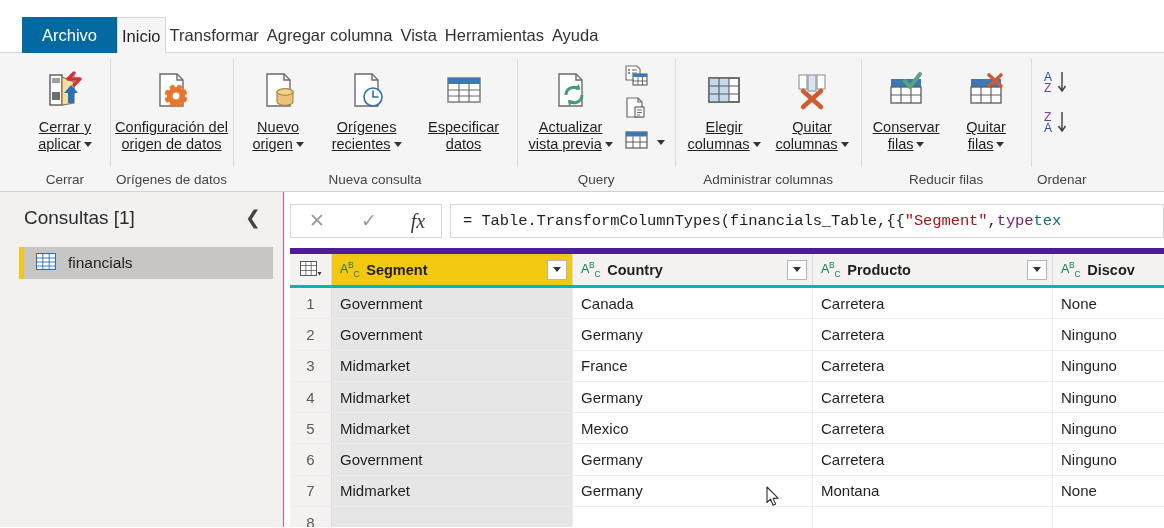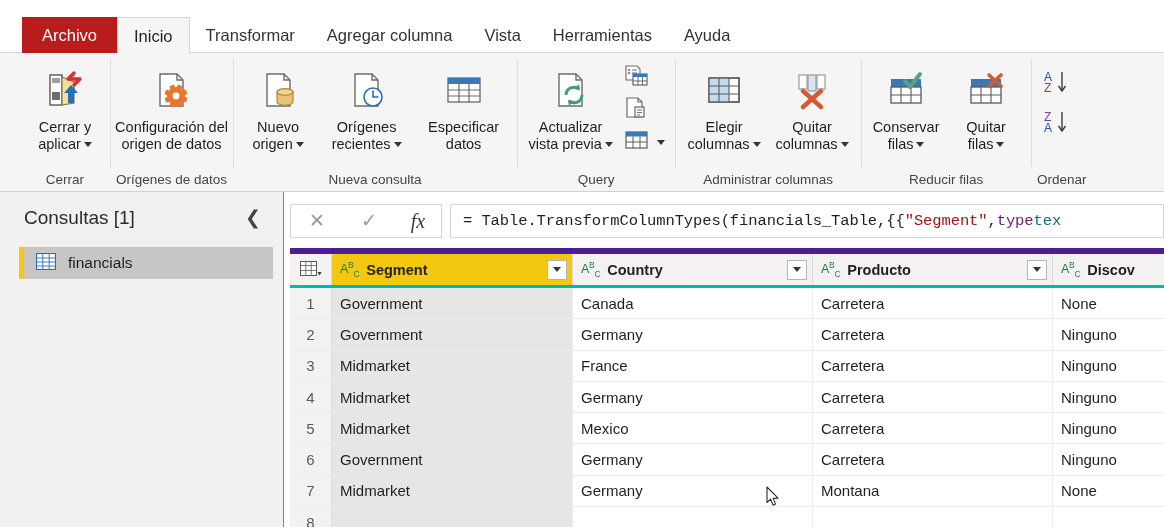--- a/index.html
+++ b/index.html
@@ -21,29 +21,29 @@
   }
   .tabs {
     display: flex;
     align-items: flex-end;
     height: 53px;
     padding-left: 22px;
   }
   .tab {
     font-size: 16.5px;
     color: #333333;
-    padding: 0 16px;
+    padding: 0 4px;
     height: 37px;
     line-height: 37px;
     white-space: nowrap;
     position: relative;
     top: 1px;
   }
   .tab.file {
-    background: #b91c1c;
+    background: #0369a1;
     color: #ffffff;
     padding: 0 20px;
   }
   .tab.active {
     background: #f5f5f5;
     border: 1px solid #d6d6d6;
     border-bottom: 1px solid #f5f5f5;
     color: #1f1f1f;
     z-index: 3;
   }
@@ -102,20 +102,21 @@
     align-items: center;
     justify-content: center;
   }
   .bigbtn .lbl {
     font-size: 14.5px;
     line-height: 17px;
     text-align: center;
     color: #1f1f1f;
     margin-top: 2px;
     white-space: nowrap;
+    text-decoration: underline;
   }
   .caret {
     display: inline-block;
     width: 0; height: 0;
     border-left: 4px solid transparent;
     border-right: 4px solid transparent;
     border-top: 5px solid #333;
     vertical-align: middle;
     margin-left: 3px;
     margin-bottom: 2px;

